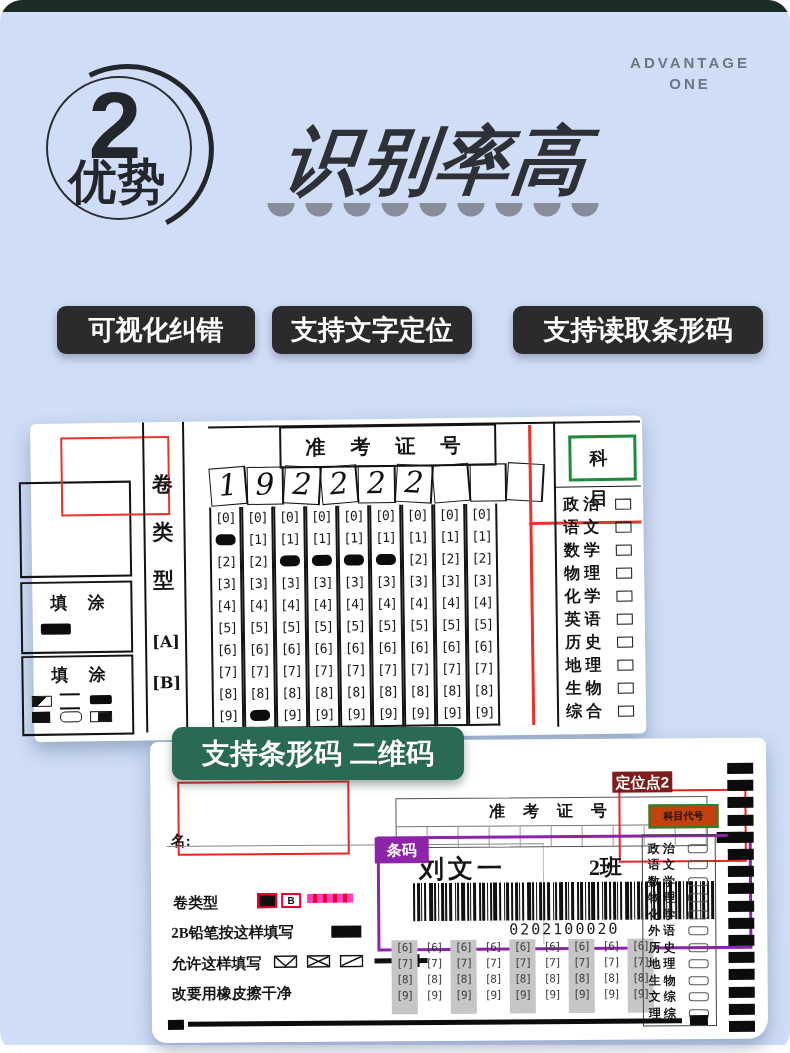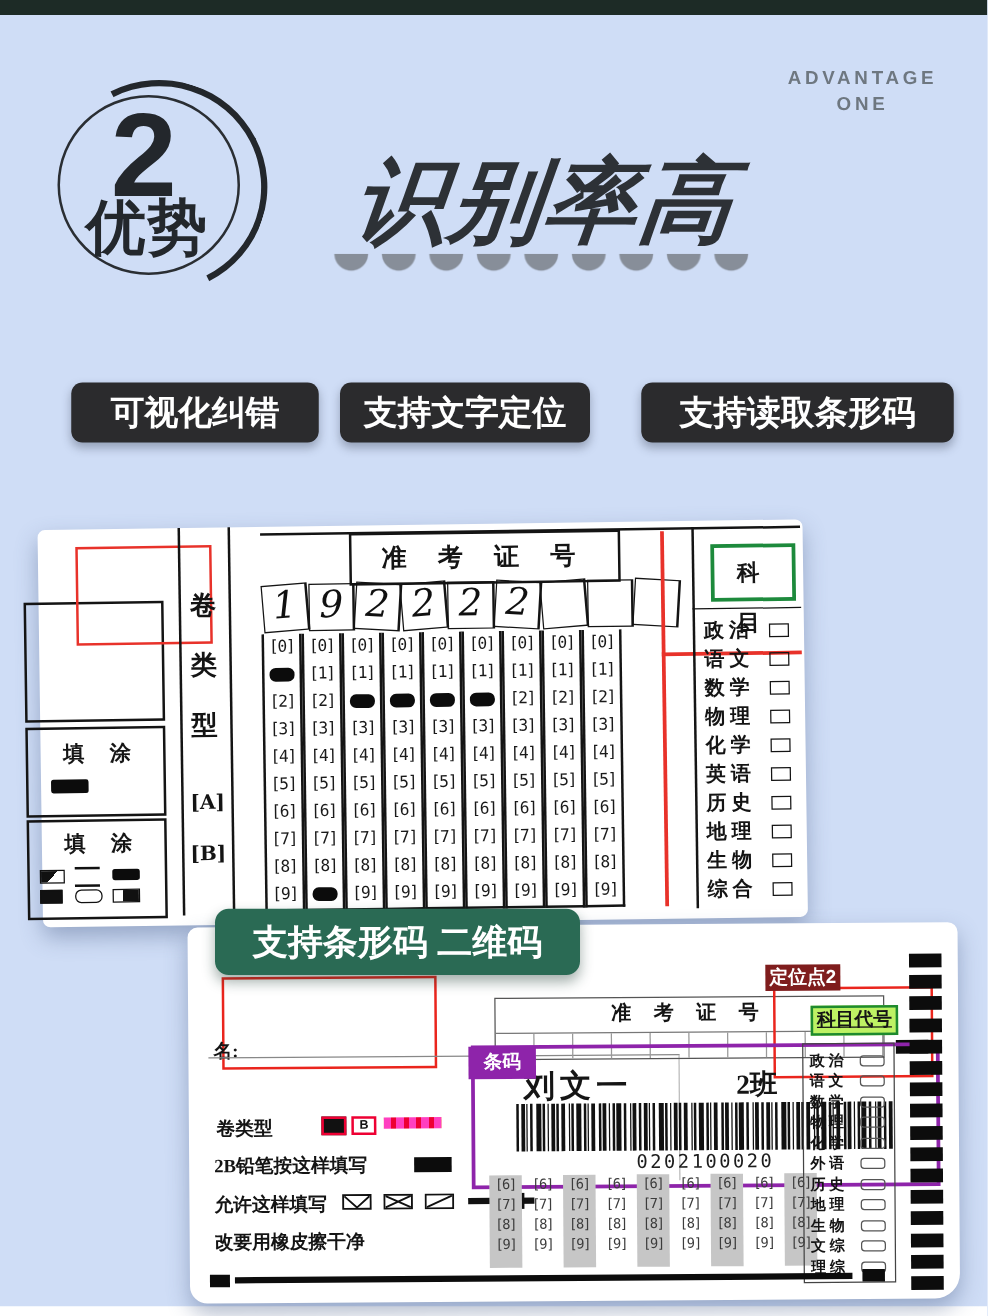--- a/index.html
+++ b/index.html
@@ -1,17 +1,17 @@
 <!DOCTYPE html>
 <html><head>
 <meta charset="utf-8">
 <style>
   html,body{margin:0;padding:0;}
   body{font-family:"Liberation Sans",sans-serif;}
-  #stage{position:relative;width:790px;height:1053px;background:#cfddf6;overflow:hidden;}
+  #stage{position:relative;width:790px;height:1053px;background:#cfddf6;overflow:hidden;border-radius:22px;}
   .abs{position:absolute;}
 
   
   .top-bar{left:0;top:0;width:790px;height:12px;background:#1d2b26;}
   .bottom-strip{left:0;top:1045px;width:790px;height:8px;background:#ffffff;}
 
   
   .brand{right:30px;top:52px;width:140px;text-align:center;color:#6e7780;
          font-size:15px;letter-spacing:3px;line-height:21px;font-weight:bold;}
 
@@ -82,22 +82,22 @@
 
   
   .s2-title{left:55px;top:48px;width:125px;height:48px;border:3px solid #1e7d35;
             font-size:33px;font-weight:bold;letter-spacing:9px;text-align:center;line-height:48px;}
   .s2-redrect1{left:27px;top:40px;width:168px;height:70px;border:2.5px solid #ea251d;}
   .s2-redrect2{left:468px;top:51px;width:124px;height:69px;border:2.5px solid #ea251d;}
   .s2-purple{left:226px;top:96px;width:369px;height:109px;border:3px solid #8e24aa;}
   .lab{color:#fff;font-size:15px;font-weight:bold;text-align:center;z-index:5;}
   .lab-red{background:#7f1d1d;}
   .lab-purple{background:#8e24aa;}
-  .s2-subjcode{left:498px;top:66px;width:66px;height:20px;border:2px solid #1e8a2e;background:#bef264;
-               font-size:15px;font-weight:bold;text-align:center;line-height:20px;text-decoration:underline;}
+  .s2-subjcode{left:498px;top:66px;width:66px;height:20px;border:2px solid #1e8a2e;background:#c2410c;
+               font-size:10px;font-weight:bold;text-align:center;line-height:20px;}
   .exam-tbl{left:245px;top:58px;width:310px;height:48px;border:1.5px solid #555;}
   .exam-cells{position:absolute;left:0;bottom:0;width:100%;height:20px;display:flex;border-top:1px solid #777;}
   .exam-cells div{flex:1;border-right:1px solid #999;}
   .instr{font-family:"Liberation Serif",serif;font-weight:bold;font-size:15px;color:#141414;}
   .bgrid2{left:240px;top:200px;width:262px;height:74px;display:flex;justify-content:space-between;}
   .bcol2{width:26px;}
   .bcol2.shade{background:#c6c6c6;}
   .bcell2{height:16px;font-family:"DejaVu Sans Mono",monospace;font-size:11px;letter-spacing:-1px;
           color:#3c3c3c;text-align:center;line-height:16px;}
   .subjbox2{left:491px;top:96px;width:72px;height:190px;border:1.5px solid #444;}

